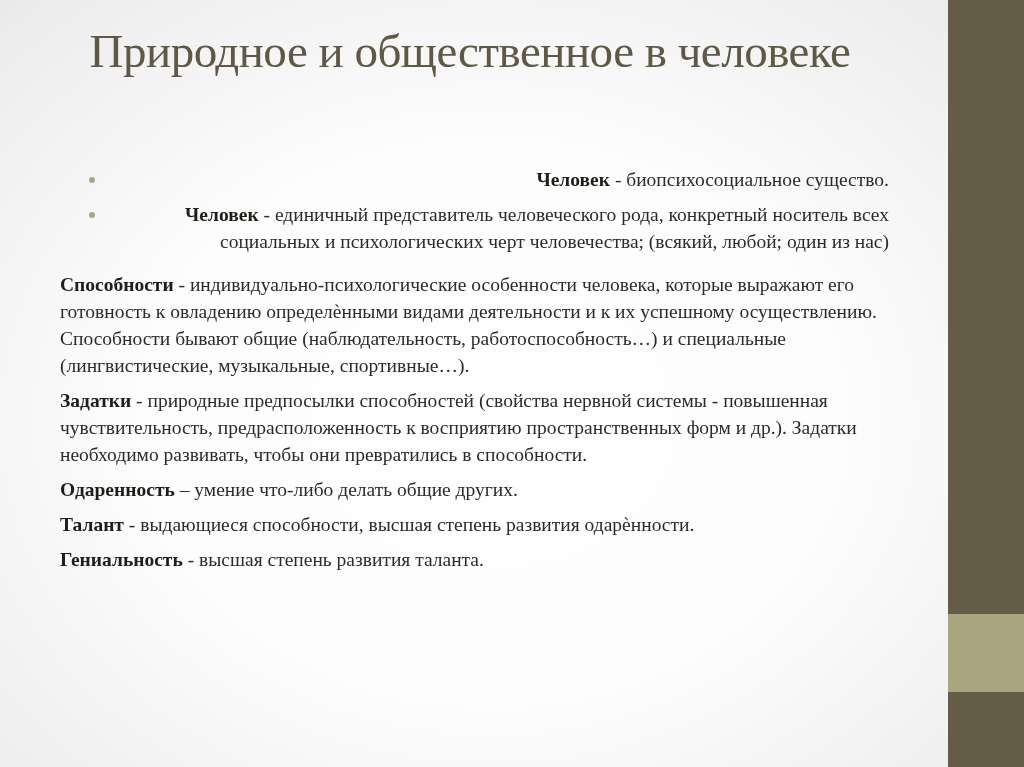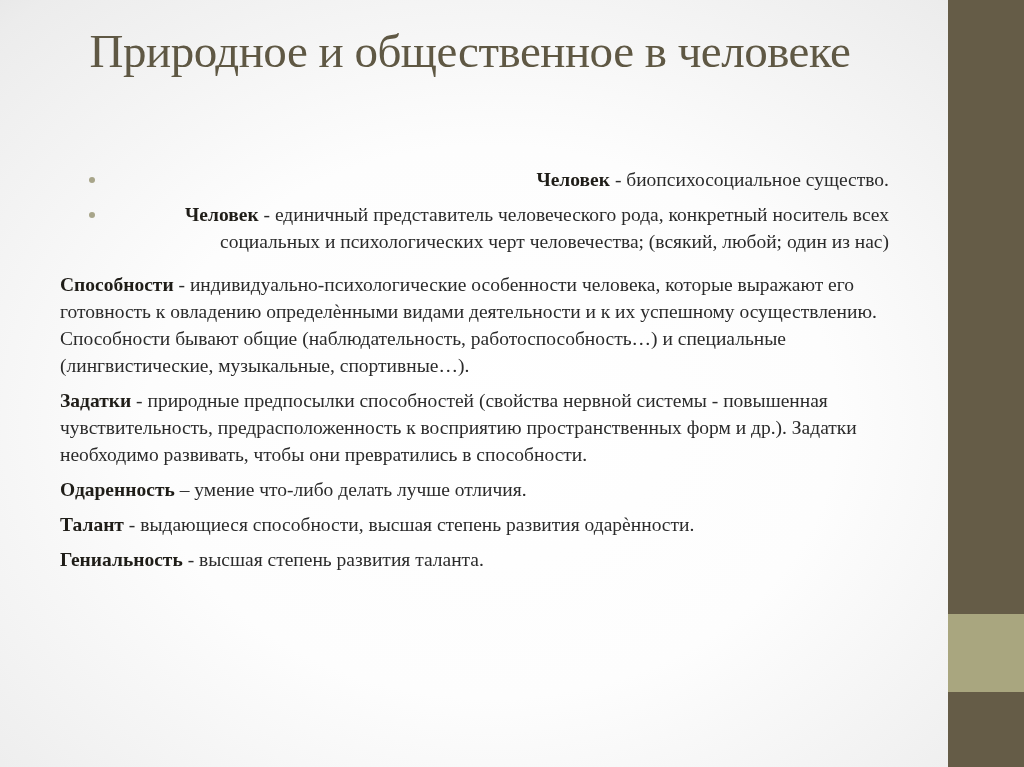--- a/index.html
+++ b/index.html
@@ -54,21 +54,21 @@
       </li>
     </ul>
 
     <p class="para">
       <b>Способности</b><span> - </span><span>индивидуально-психологические особенности человека, которые выражают его готовность к овладению определѐнными видами деятельности и к их успешному осуществлению. Способности бывают общие (наблюдательность, работоспособность…) и специальные (лингвистические, музыкальные, спортивные…).</span>
     </p>
     <p class="para">
       <b>Задатки</b><span> - </span><span>природные предпосылки способностей (свойства нервной системы - повышенная чувствительность, предрасположенность к восприятию пространственных форм и др.). Задатки необходимо развивать, чтобы они превратились в способности.</span>
     </p>
     <p class="para">
-      <b>Одаренность</b><span> – </span><span>умение что-либо делать лучше отличия.</span>
+      <b>Одаренность</b><span> – </span><span>умение что-либо делать общие других.</span>
     </p>
     <p class="para">
       <b>Талант</b><span> - </span><span>выдающиеся способности, высшая степень развития одарѐнности.</span>
     </p>
     <p class="para">
       <b>Гениальность</b><span> - </span><span>высшая степень развития таланта.</span>
     </p>
   </div>
 </div>
 

